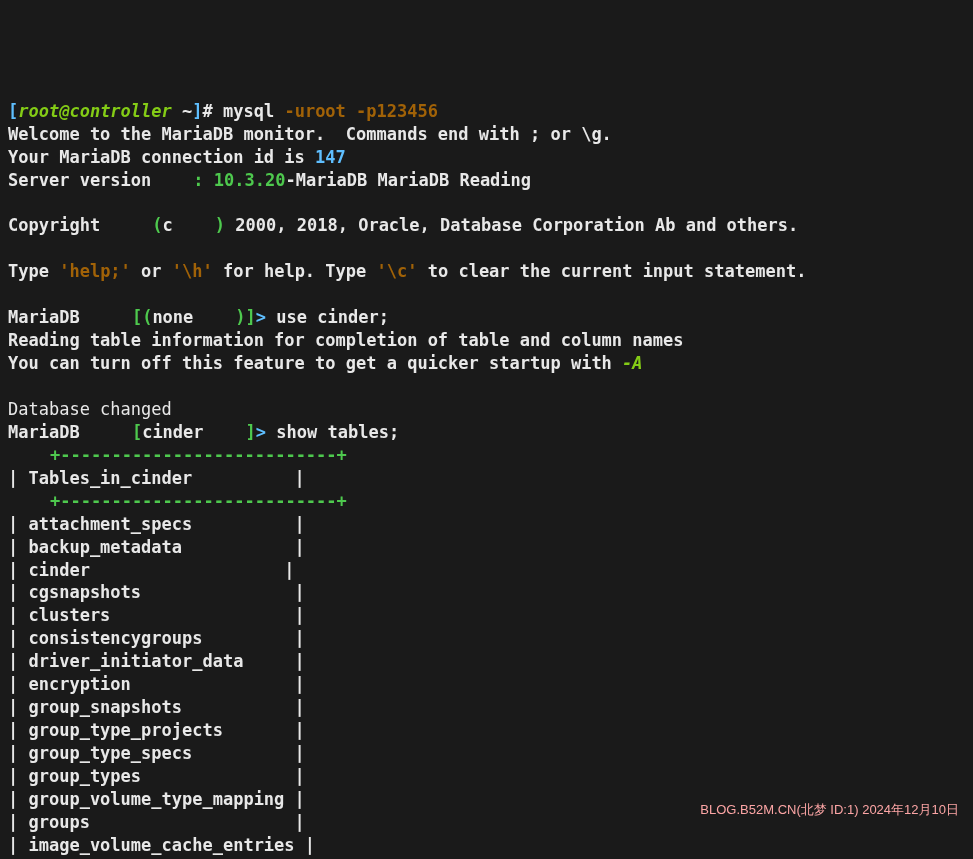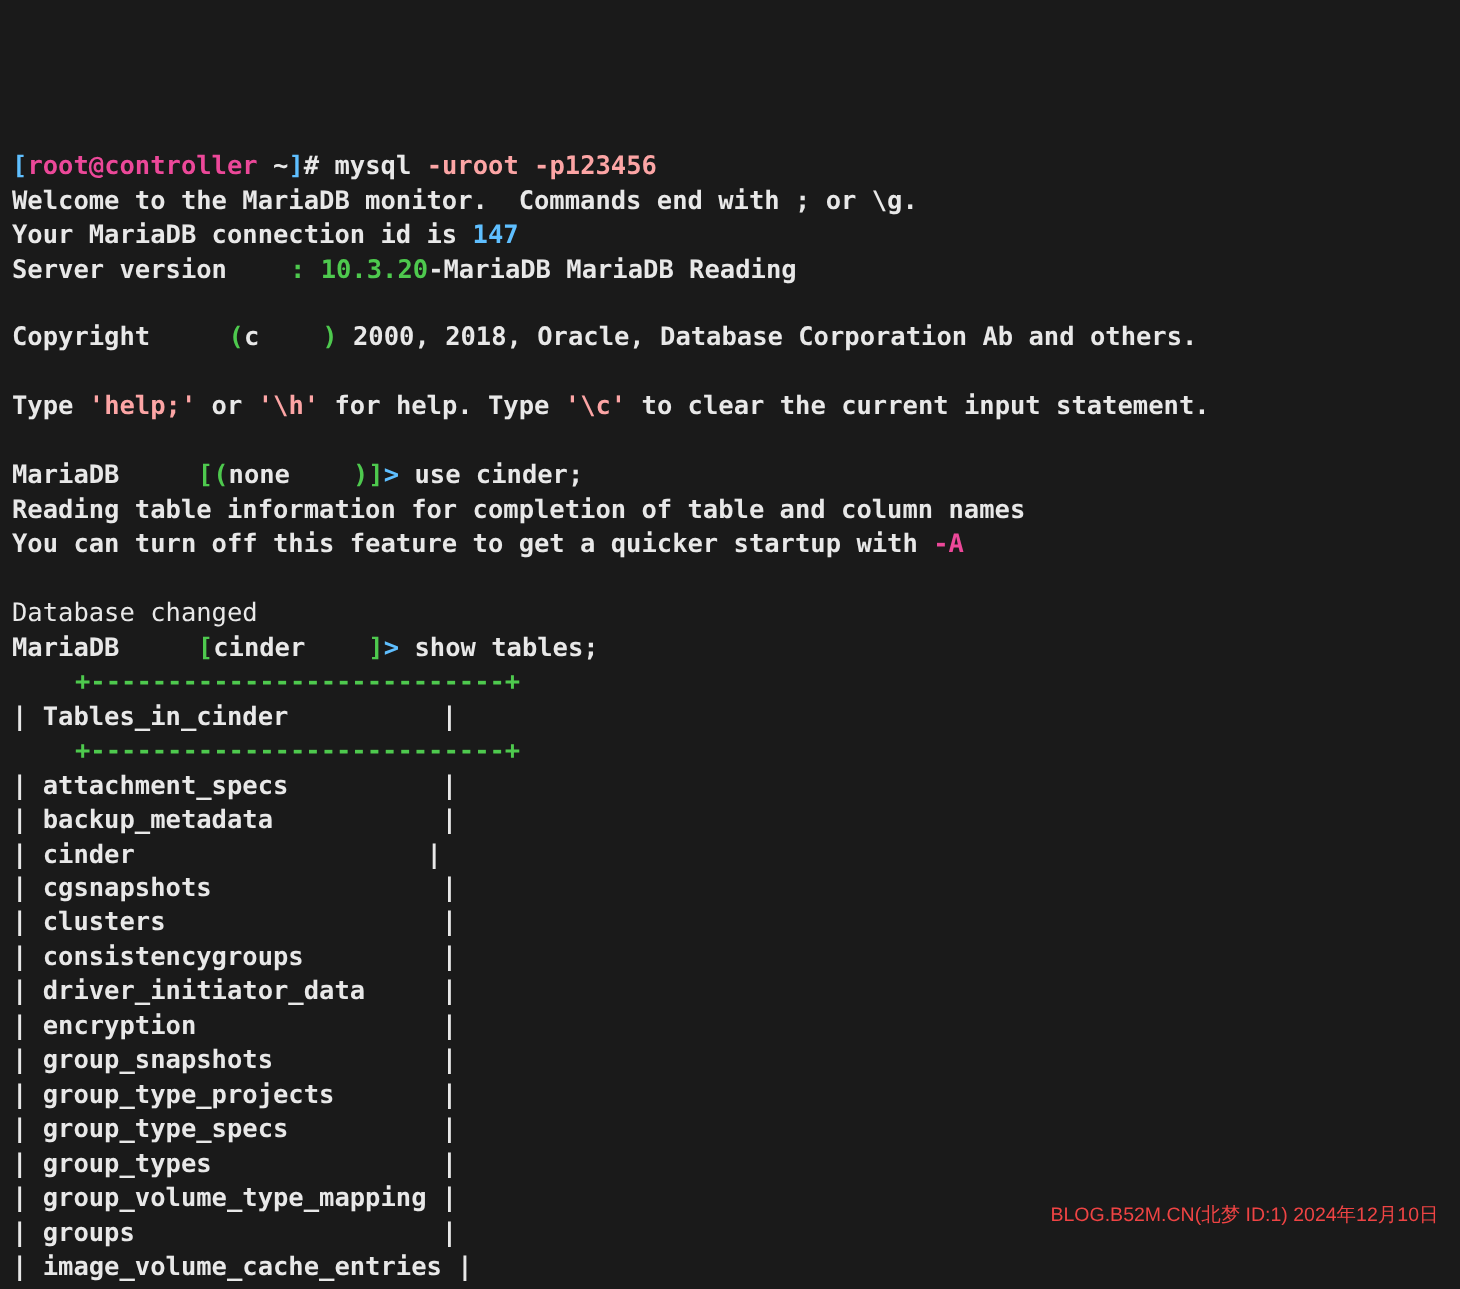--- a/index.html
+++ b/index.html
@@ -11,31 +11,31 @@
     font-size: 17px;
     line-height: 1.35;
     white-space: pre;
     width: 973px;
     height: 859px;
     box-sizing: border-box;
     overflow: hidden;
     font-weight: 600;
     position: relative;
   }
-  .red { color: #ec4899; }
+  .red { color: #84cc16; font-style: italic; }
   .cyan { color: #5fbfff; }
   .green { color: #4ec94e; padding-left: 42px; }
-  .orange { color: #fca5a5; }
+  .orange { color: #a16207; }
   .white { color: #e8e8e8; }
   .bold { font-weight: 400; }
   .watermark {
     position: absolute;
     right: 14px;
     bottom: 40px;
-    color: #ef4444;
+    color: #fca5a5;
     font-size: 13px;
     font-family: Arial, sans-serif;
     font-weight: 400;
     white-space: nowrap;
   }
 </style>
 </head>
 <body>
 
 

